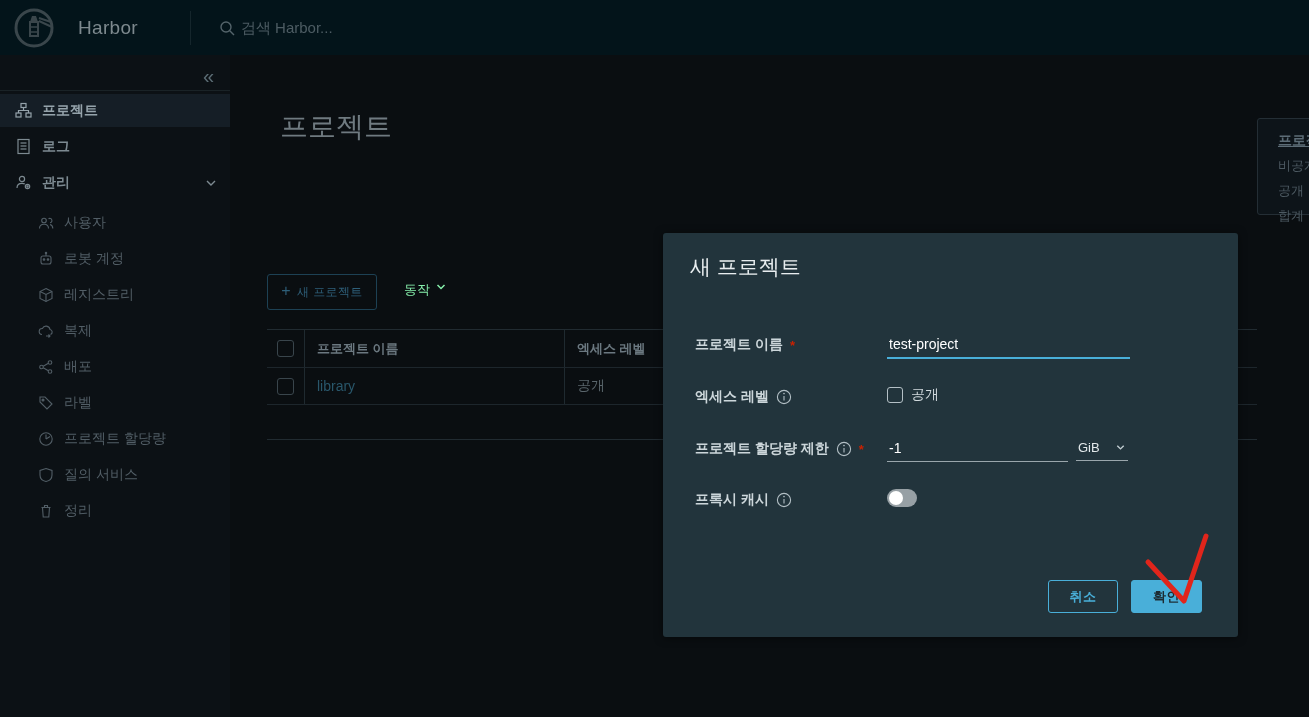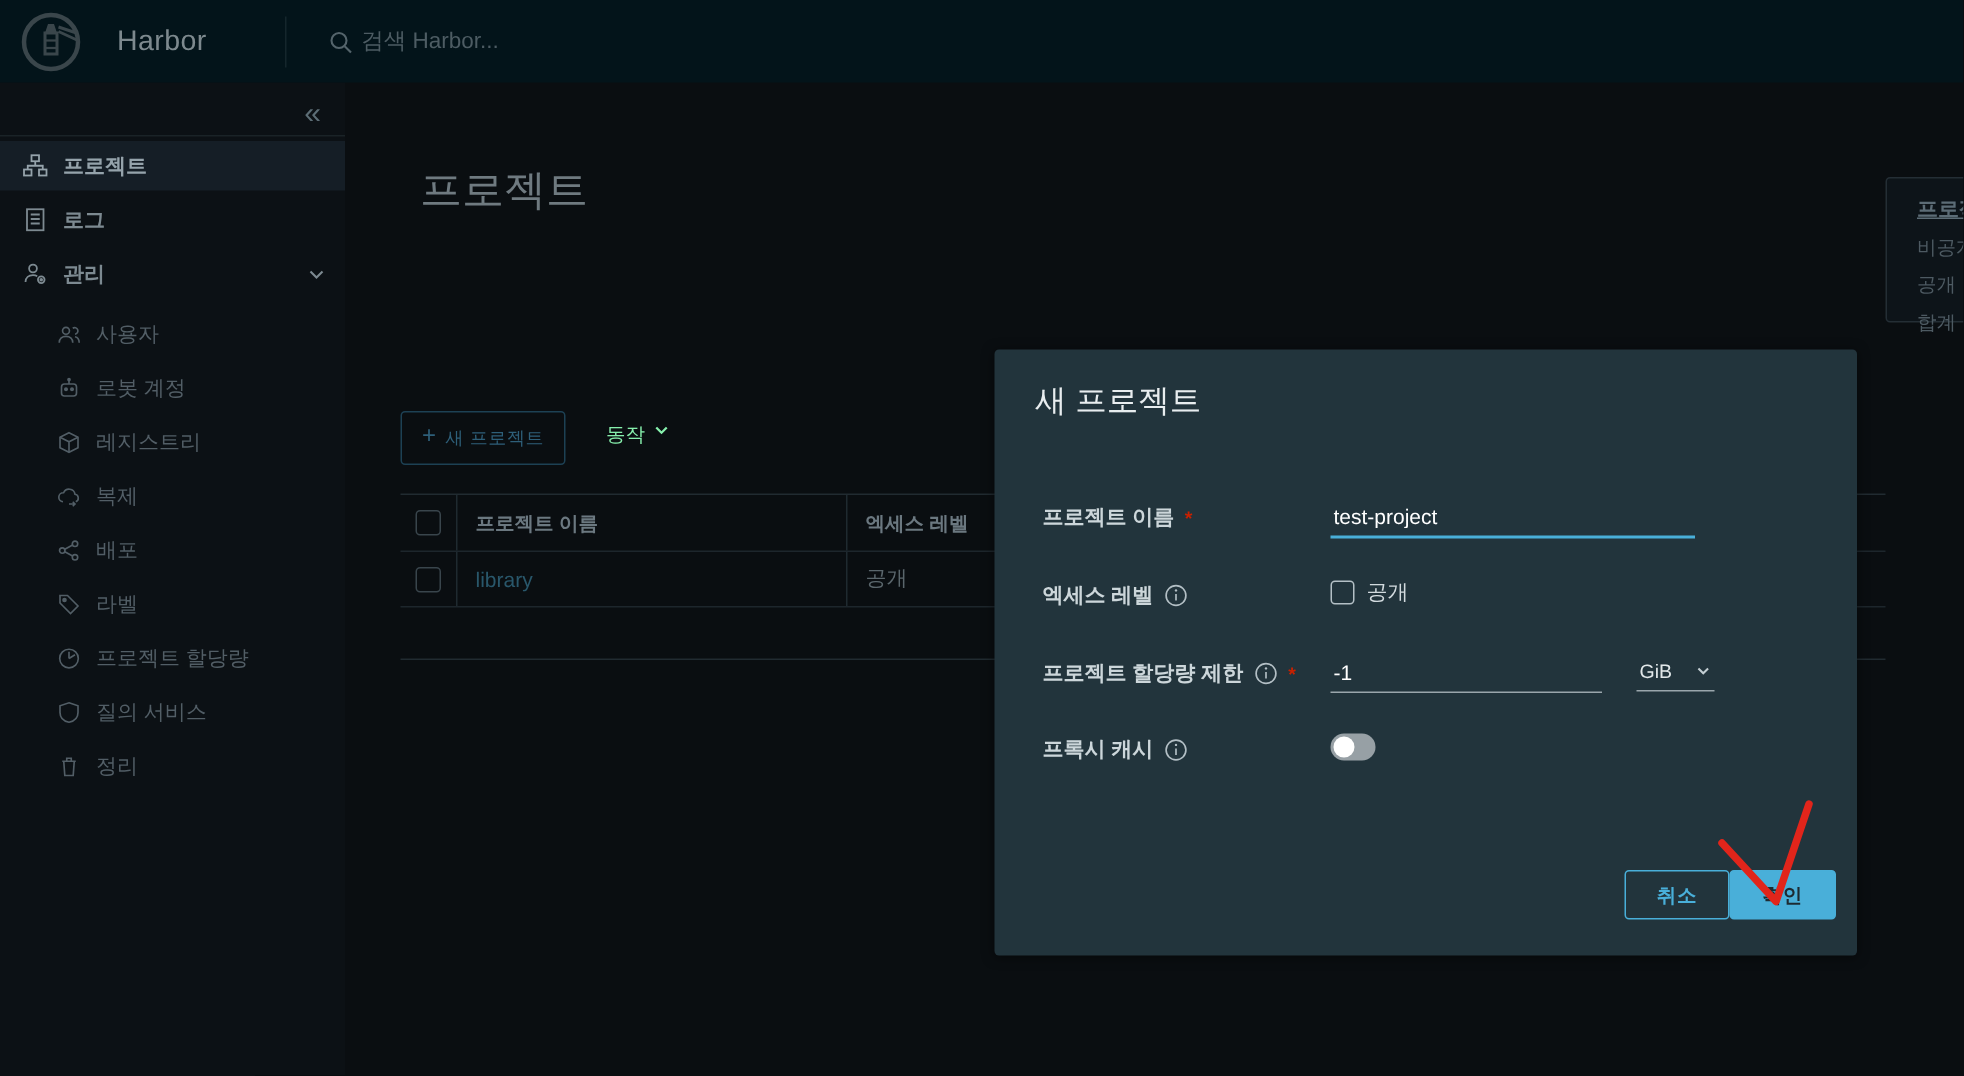--- a/index.html
+++ b/index.html
@@ -63,25 +63,25 @@
   .mrow-proxy  { top:256px; }
   .mlabel { width:192px; flex:0 0 auto; color:#ccd6da; font-size:14px; font-weight:600; display:flex; align-items:center; gap:7px; padding-top:2px; }
   .req { color:#c92100; font-size:13px; font-weight:700; }
   .info-icon { width:16px; height:16px; color:#b3bfc5; flex:0 0 auto; cursor:pointer; }
   .txt-input { background:transparent; border:none; outline:none; color:#ffffff; font-size:14px; font-family:inherit; padding:2px 2px 5px 2px; }
   .name-input { width:243px; border-bottom:2px solid #49afd9; }
   .quota-input { width:181px; border-bottom:1px solid #9aa6ac; }
   .mcheck { display:flex; align-items:center; gap:8px; }
   .mcbox { width:16px; height:16px; border:1px solid #b4c0c6; border-radius:3px; background:transparent; cursor:pointer; }
   .mcheck-label { color:#d2dade; font-size:14px; }
-  .unit-select { margin-left:23px; width:52px; border-bottom:1px solid #9aa6ac; display:flex; align-items:center; justify-content:space-between; color:#e2e8ea; font-size:13px; padding:2px 2px 5px 2px; cursor:pointer; }
+  .unit-select { margin-left:8px; width:52px; border-bottom:1px solid #9aa6ac; display:flex; align-items:center; justify-content:space-between; color:#e2e8ea; font-size:13px; padding:2px 2px 5px 2px; cursor:pointer; }
   .unit-select .chev { width:11px; height:11px; color:#c3ced3; }
   .toggle { width:30px; height:18px; border-radius:9px; background:#97a0a5; position:relative; cursor:pointer; }
   .toggle .knob { position:absolute; top:2px; left:2px; width:14px; height:14px; border-radius:50%; background:#ffffff; }
-  .modal-footer { position:absolute; top:347px; right:14px; display:flex; }
+  .modal-footer { position:absolute; top:347px; right:36px; display:flex; gap:13px; }
   .btn { height:33px; border-radius:3px; font-size:13px; font-weight:600; letter-spacing:0.5px; cursor:pointer; font-family:inherit; }
   .btn-cancel { width:70px; background:transparent; border:1px solid #49afd9; color:#49afd9; }
   .btn-ok { width:71px; background:#49afd9; border:1px solid #49afd9; color:#1d2b32; }
 
   .annot { position:absolute; top:525px; left:1140px; width:80px; height:85px; z-index:20; pointer-events:none; }
 
   svg { display:block; }
 </style>
 </head>
 <body>

